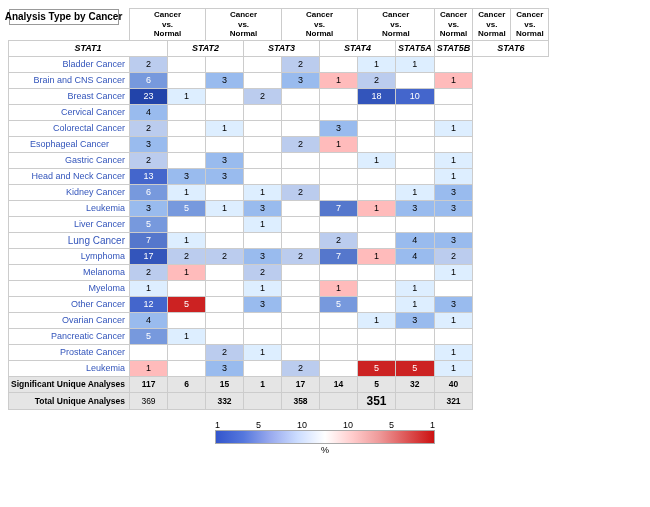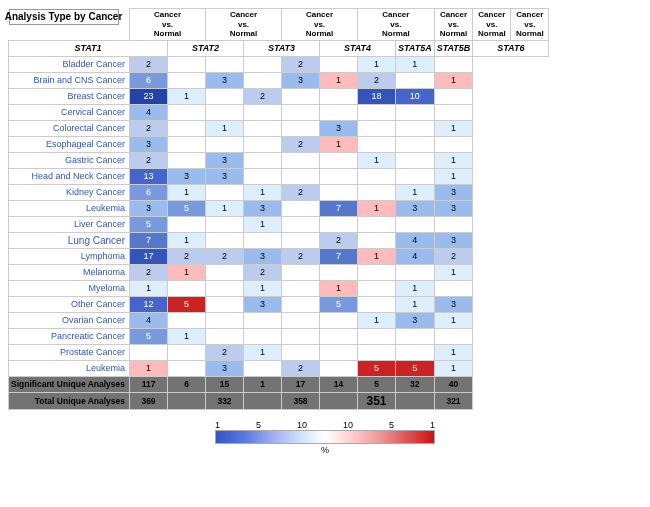--- a/index.html
+++ b/index.html
@@ -56,21 +56,21 @@
       border: 1px solid #ccc;
     }
     .col-header {
       font-size: 8.5px;
       line-height: 1.2;
       vertical-align: bottom;
       background: #fff;
     }
     .summary-row td {
       font-weight: bold;
-      background: #737373;
+      background: #e5e5e5;
       font-size: 8.5px;
     }
     .legend-section {
       display: flex;
       flex-direction: column;
       align-items: center;
       margin-top: 6px;
     }
     .legend-labels {
       display: flex;
@@ -171,21 +171,21 @@
             <td style="text-align: center; font-size: 9px; min-width: 34px; height: 15px; border: 1px solid rgb(204, 204, 204);"></td>
             <td style="text-align: center; font-size: 9px; min-width: 34px; height: 15px; border: 1px solid rgb(204, 204, 204); background-color: rgb(221, 238, 255); color: rgb(0, 0, 0);">1</td>
             <td style="text-align: center; font-size: 9px; min-width: 34px; height: 15px; border: 1px solid rgb(204, 204, 204);"></td>
             <td style="text-align: center; font-size: 9px; min-width: 34px; height: 15px; border: 1px solid rgb(204, 204, 204);"></td>
             <td style="text-align: center; font-size: 9px; min-width: 34px; height: 15px; border: 1px solid rgb(204, 204, 204); background-color: rgb(153, 187, 238); color: rgb(0, 0, 0);">3</td>
             <td style="text-align: center; font-size: 9px; min-width: 34px; height: 15px; border: 1px solid rgb(204, 204, 204);"></td>
             <td style="text-align: center; font-size: 9px; min-width: 34px; height: 15px; border: 1px solid rgb(204, 204, 204);"></td>
             <td style="text-align: center; font-size: 9px; min-width: 34px; height: 15px; border: 1px solid rgb(204, 204, 204); background-color: rgb(221, 238, 255); color: rgb(0, 0, 0);">1</td>
           </tr>
           <tr>
-            <td class="row-header" style="color: rgb(51, 85, 187); font-size: 9px; padding-right: 4px; border: 1px solid rgb(204, 204, 204); min-width: 110px;">Esophageal Cancer</td>
+            <td class="row-header" style="color: rgb(51, 85, 187); font-size: 9px; padding-right: 20px; border: 1px solid rgb(204, 204, 204); min-width: 110px;">Esophageal Cancer</td>
             <td style="text-align: center; font-size: 9px; min-width: 34px; height: 15px; border: 1px solid rgb(204, 204, 204); background-color: rgb(153, 187, 238); color: rgb(0, 0, 0);">3</td>
             <td style="text-align: center; font-size: 9px; min-width: 34px; height: 15px; border: 1px solid rgb(204, 204, 204);"></td>
             <td style="text-align: center; font-size: 9px; min-width: 34px; height: 15px; border: 1px solid rgb(204, 204, 204);"></td>
             <td style="text-align: center; font-size: 9px; min-width: 34px; height: 15px; border: 1px solid rgb(204, 204, 204);"></td>
             <td style="text-align: center; font-size: 9px; min-width: 34px; height: 15px; border: 1px solid rgb(204, 204, 204); background-color: rgb(187, 204, 238); color: rgb(0, 0, 0);">2</td>
             <td style="text-align: center; font-size: 9px; min-width: 34px; height: 15px; border: 1px solid rgb(204, 204, 204); background-color: rgb(255, 187, 187); color: rgb(0, 0, 0);">1</td>
             <td style="text-align: center; font-size: 9px; min-width: 34px; height: 15px; border: 1px solid rgb(204, 204, 204);"></td>
             <td style="text-align: center; font-size: 9px; min-width: 34px; height: 15px; border: 1px solid rgb(204, 204, 204);"></td>
             <td style="text-align: center; font-size: 9px; min-width: 34px; height: 15px; border: 1px solid rgb(204, 204, 204);"></td>
           </tr>
@@ -364,21 +364,21 @@
             <td style="font-weight: bold; font-size: 8.5px; border: 1px solid rgb(204, 204, 204); text-align: center;">15</td>
             <td style="font-weight: bold; font-size: 8.5px; border: 1px solid rgb(204, 204, 204); text-align: center;">1</td>
             <td style="font-weight: bold; font-size: 8.5px; border: 1px solid rgb(204, 204, 204); text-align: center;">17</td>
             <td style="font-weight: bold; font-size: 8.5px; border: 1px solid rgb(204, 204, 204); text-align: center;">14</td>
             <td style="font-weight: bold; font-size: 8.5px; border: 1px solid rgb(204, 204, 204); text-align: center;">5</td>
             <td style="font-weight: bold; font-size: 8.5px; border: 1px solid rgb(204, 204, 204); text-align: center;">32</td>
             <td style="font-weight: bold; font-size: 8.5px; border: 1px solid rgb(204, 204, 204); text-align: center;">40</td>
           </tr>
           <tr class="summary-row">
             <td style="text-align: right; font-weight: bold; font-size: 8.5px; padding-right: 4px; border: 1px solid rgb(204, 204, 204);">Total Unique Analyses</td>
-            <td colspan="1" style="font-weight: bold; font-size: 8.5px; border: 1px solid rgb(204, 204, 204); text-align: center;">369</td>
+            <td colspan="1" style="font-weight: normal; font-size: 8.5px; border: 1px solid rgb(204, 204, 204); text-align: center;">369</td>
             <td style="font-weight: bold; font-size: 8.5px; border: 1px solid rgb(204, 204, 204); text-align: center;"></td>
             <td colspan="1" style="font-weight: bold; font-size: 8.5px; border: 1px solid rgb(204, 204, 204); text-align: center;">332</td>
             <td style="font-weight: bold; font-size: 8.5px; border: 1px solid rgb(204, 204, 204); text-align: center;"></td>
             <td colspan="1" style="font-weight: bold; font-size: 8.5px; border: 1px solid rgb(204, 204, 204); text-align: center;">358</td>
             <td style="font-weight: bold; font-size: 8.5px; border: 1px solid rgb(204, 204, 204); text-align: center;"></td>
             <td colspan="1" style="font-weight: bold; font-size: 12px; border: 1px solid rgb(204, 204, 204); text-align: center;">351</td>
             <td style="font-weight: bold; font-size: 8.5px; border: 1px solid rgb(204, 204, 204); text-align: center;"></td>
             <td colspan="1" style="font-weight: bold; font-size: 8.5px; border: 1px solid rgb(204, 204, 204); text-align: center;">321</td>
           </tr>
         </tbody>

